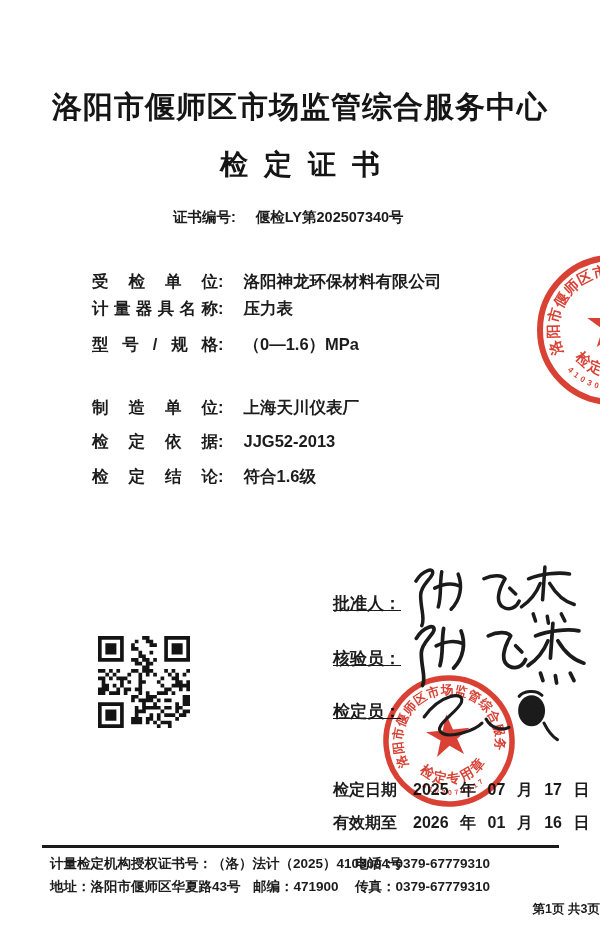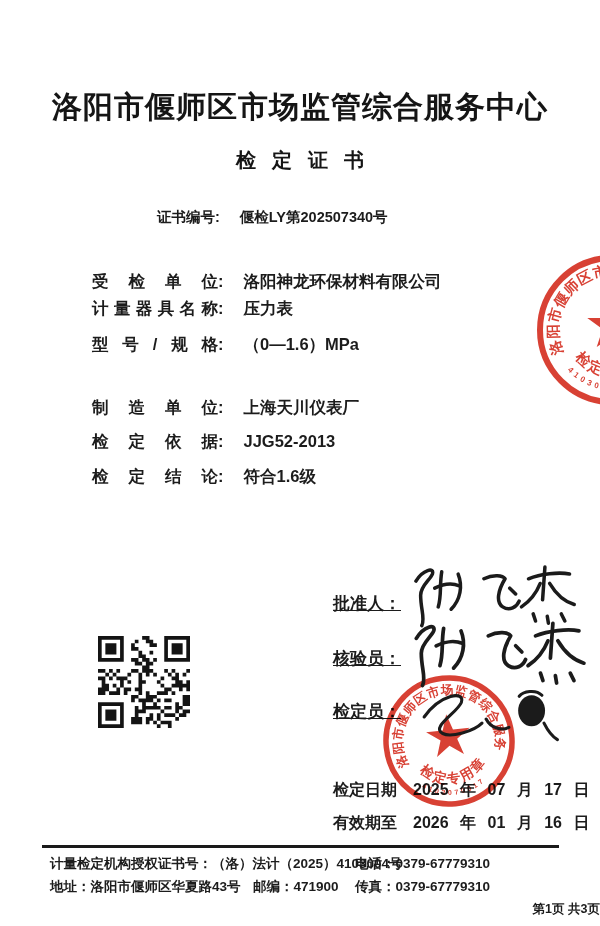--- a/index.html
+++ b/index.html
@@ -4,22 +4,22 @@
 <style>
   html,body{margin:0;padding:0;background:#ffffff;}
   #page{
     position:relative;width:600px;height:926px;background:#fff;overflow:hidden;
     font-family:"Liberation Sans","DejaVu Sans",sans-serif;color:#1c1c1c;
   }
   .abs{position:absolute;line-height:1.15;}
   .b{font-weight:bold;}
   
   .org-title{top:90px;left:0;right:0;text-align:center;font-size:30px;letter-spacing:1px;color:#151515;}
-  .doc-title{top:149px;left:0;right:0;text-align:center;font-size:20px;letter-spacing:16px;text-indent:16px;color:#151515;}
-  .certno{top:209px;left:157px;font-size:14.5px;}
+  .doc-title{top:149px;left:0;right:0;text-align:center;font-size:28px;letter-spacing:16px;text-indent:16px;color:#151515;}
+  .certno{top:209px;left:173px;font-size:14.5px;}
   .certno .val{margin-left:20px;}
   
   .frow{left:92px;font-size:16.5px;white-space:nowrap;}
   .flabel{display:inline-block;width:126px;text-align:justify;text-align-last:justify;vertical-align:bottom;}
   .fcolon{display:inline-block;}
   .fval{margin-left:20px;}
   
   .srow{left:333px;font-size:17px;white-space:nowrap;text-decoration:underline;}
   .drow{left:333px;font-size:16px;white-space:nowrap;}
   .drow .dval{margin-left:16px;word-spacing:7px;}

